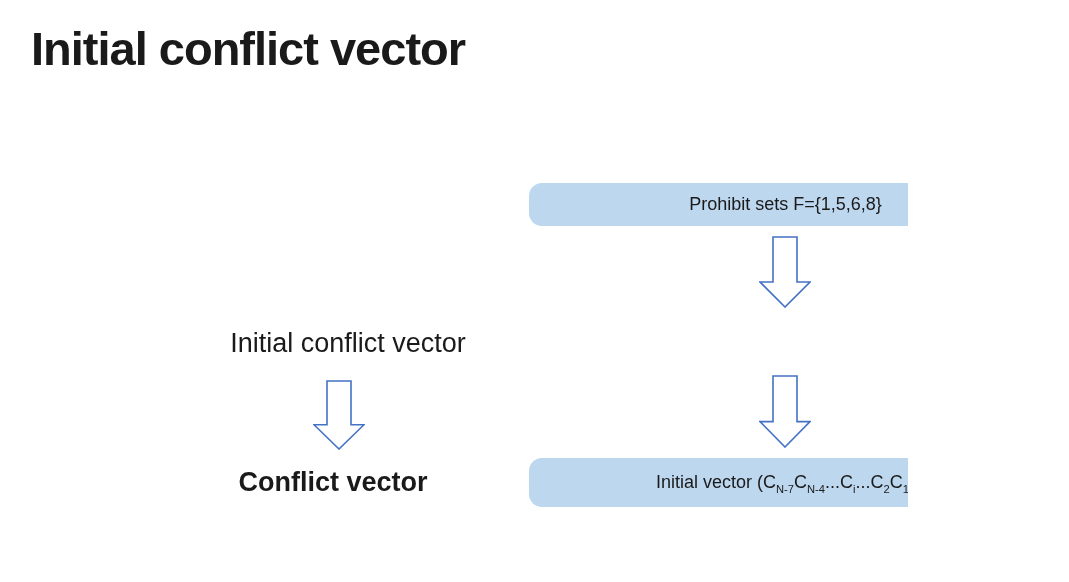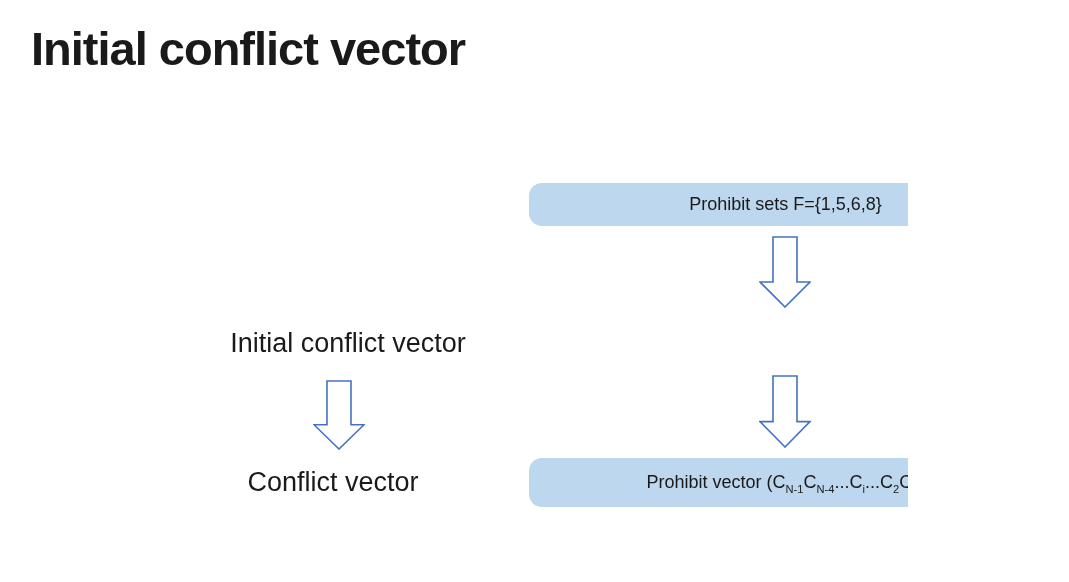--- a/index.html
+++ b/index.html
@@ -41,21 +41,21 @@
   #box-conflict { top: 458px; height: 49px; }
   .flow-box sub { font-size: 0.62em; line-height: 0; }
   .left-label {
     position: absolute;
     font-size: 27px;
     color: var(--text, #111111);
     text-align: center;
     white-space: nowrap;
   }
   #left-label-initial  { left: 198px; width: 300px; top: 322px; height: 42px; line-height: 42px; }
-  #left-label-conflict { left: 183px; width: 300px; top: 458px; height: 49px; line-height: 49px; }
+  #left-label-conflict { left: 183px; width: 300px; top: 458px; height: 49px; line-height: 49px; font-weight: bold; }
   .arrow { position: absolute; display: block; }
   #arrow-right-1 { left: 759px; top: 236px; width: 52px; height: 72px; }
   #arrow-right-2 { left: 759px; top: 375px; width: 52px; height: 73px; }
   #arrow-left-1  { left: 313px; top: 380px; width: 52px; height: 70px; }
   .arrow polygon {
     fill: #ffffff;
     stroke: var(--arrow-stroke, #4472C4);
     stroke-width: 1.6;
   }
 </style>
@@ -81,16 +81,16 @@
   <svg class="arrow" id="arrow-right-1" viewBox="0 0 52 72" preserveAspectRatio="none">
     <polygon points="14,1 38,1 38,46 51,46 26,71 1,46 14,46"></polygon>
   </svg>
 
 
   <svg class="arrow" id="arrow-right-2" viewBox="0 0 52 72" preserveAspectRatio="none">
     <polygon points="14,1 38,1 38,46 51,46 26,71 1,46 14,46"></polygon>
   </svg>
 
   <div class="flow-box" id="box-conflict">
-    <span><span>Prohibit vector (C</span><sub>N-1</sub><span>C</span><sub>N-4</sub><span>...C</span><sub>i</sub><span>...C</span><sub>2</sub><span>C</span><sub>1</sub><span>)</span></span>
+    <span><span>Initial vector (C</span><sub>N-7</sub><span>C</span><sub>N-4</sub><span>...C</span><sub>i</sub><span>...C</span><sub>2</sub><span>C</span><sub>1</sub><span>)</span></span>
   </div>
 
 </div>
 
 </body></html>

